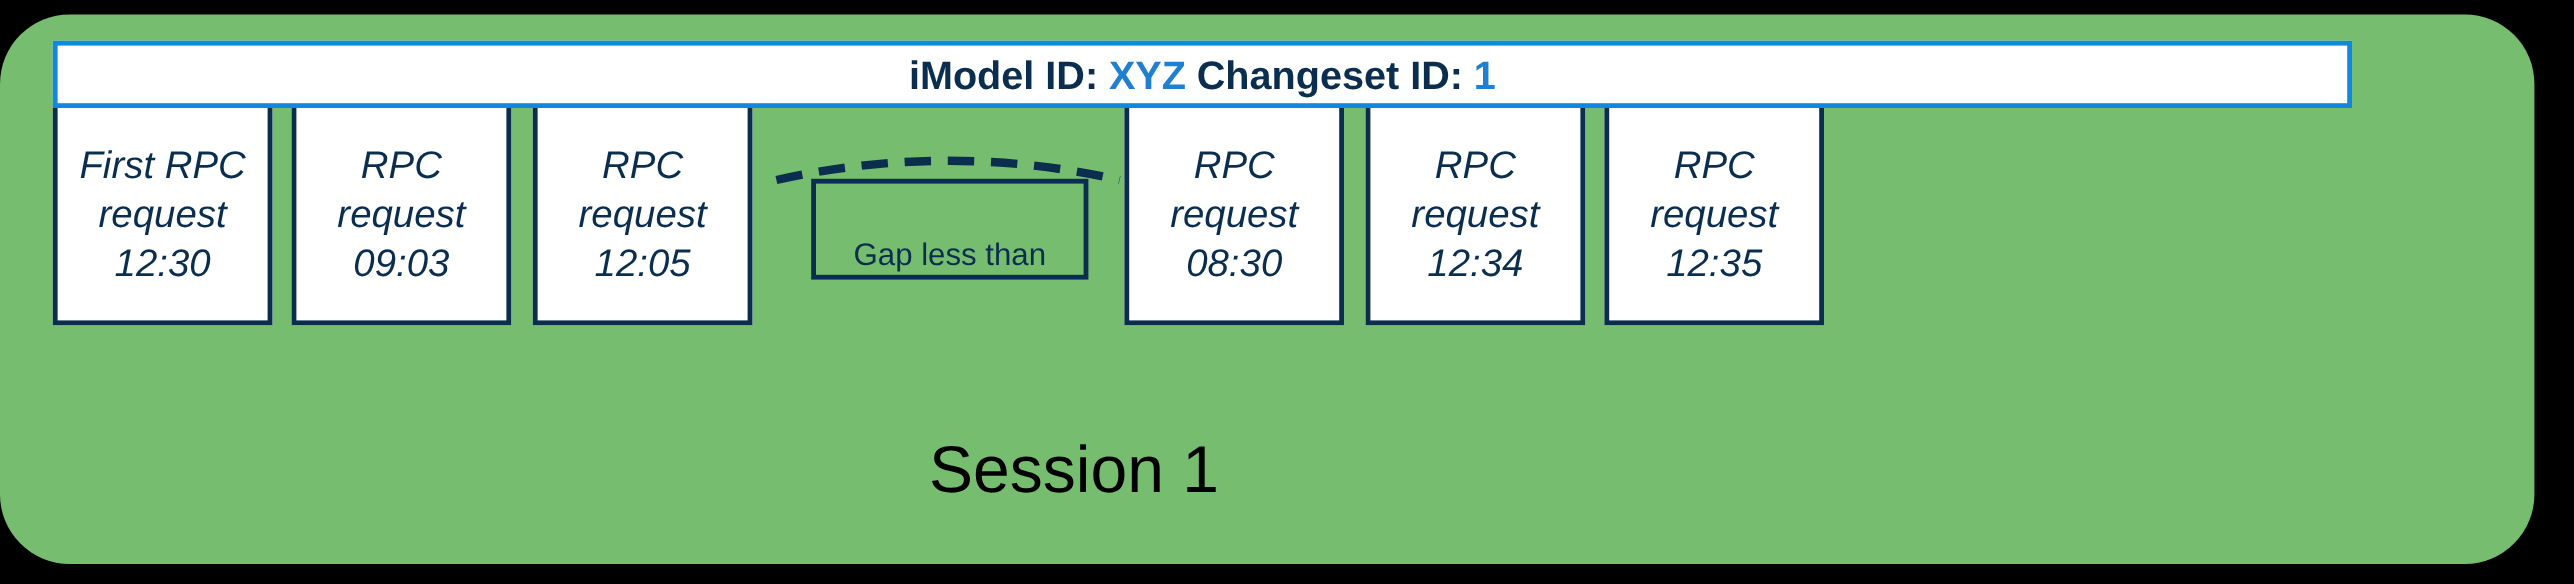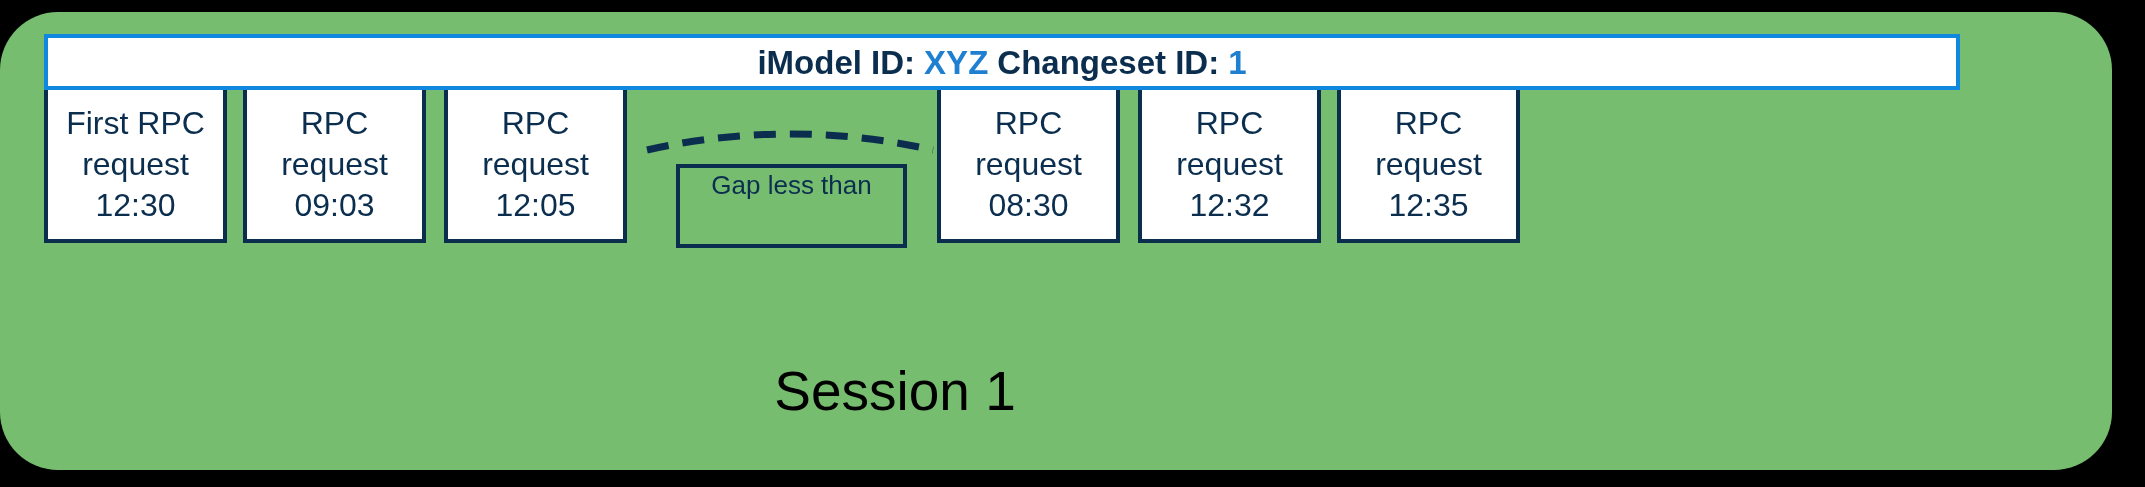--- a/index.html
+++ b/index.html
@@ -55,28 +55,29 @@
   }
   .hdr-key { color: #0B2E4F; }
   .hdr-val { color: #1F7FD0; }
   .hdr-sp  { display: inline-block; width: 9px; }
 
   
   .rpc-box {
     position: absolute;
     top: 74px;
     width: 183px;
-    height: 157px;
+    height: 185px;
     background: #FFFFFF;
     border: 4px solid #0B2E4F;
     box-sizing: border-box;
     display: flex;
     flex-direction: column;
     align-items: center;
     justify-content: center;
+    font-style: italic;
   }
   .rpc-line {
     color: #0B2E4F;
     font-size: 32px;
     line-height: 1.29;
     text-align: center;
     white-space: nowrap;
   }
 
   
@@ -84,30 +85,30 @@
     position: absolute;
     left: 645px;
     top: 110px;
     width: 290px;
     height: 40px;
     pointer-events: none;
   }
   #gap-box {
     position: absolute;
     left: 676px;
-    top: 152px;
+    top: 137px;
     width: 231px;
     height: 84px;
     background: #77BD6F;
     border: 4px solid #0B2E4F;
     box-sizing: border-box;
     display: flex;
     flex-direction: column;
     align-items: center;
-    justify-content: flex-start;
+    justify-content: flex-end;
   }
   .gap-line {
     color: #0B2E4F;
     font-size: 26px;
     line-height: 1.32;
     text-align: center;
     white-space: nowrap;
   }
 
   
@@ -158,21 +159,21 @@
 
     <div class="rpc-box" style="left:937px;">
       <div class="rpc-line">RPC</div>
       <div class="rpc-line">request</div>
       <div class="rpc-line">08:30</div>
     </div>
 
     <div class="rpc-box" style="left:1138px;">
       <div class="rpc-line">RPC</div>
       <div class="rpc-line">request</div>
-      <div class="rpc-line">12:32</div>
+      <div class="rpc-line">12:34</div>
     </div>
 
     <div class="rpc-box" style="left:1337px;">
       <div class="rpc-line">RPC</div>
       <div class="rpc-line">request</div>
       <div class="rpc-line">12:35</div>
     </div>
 
     <div id="session-label">Session 1</div>
 

